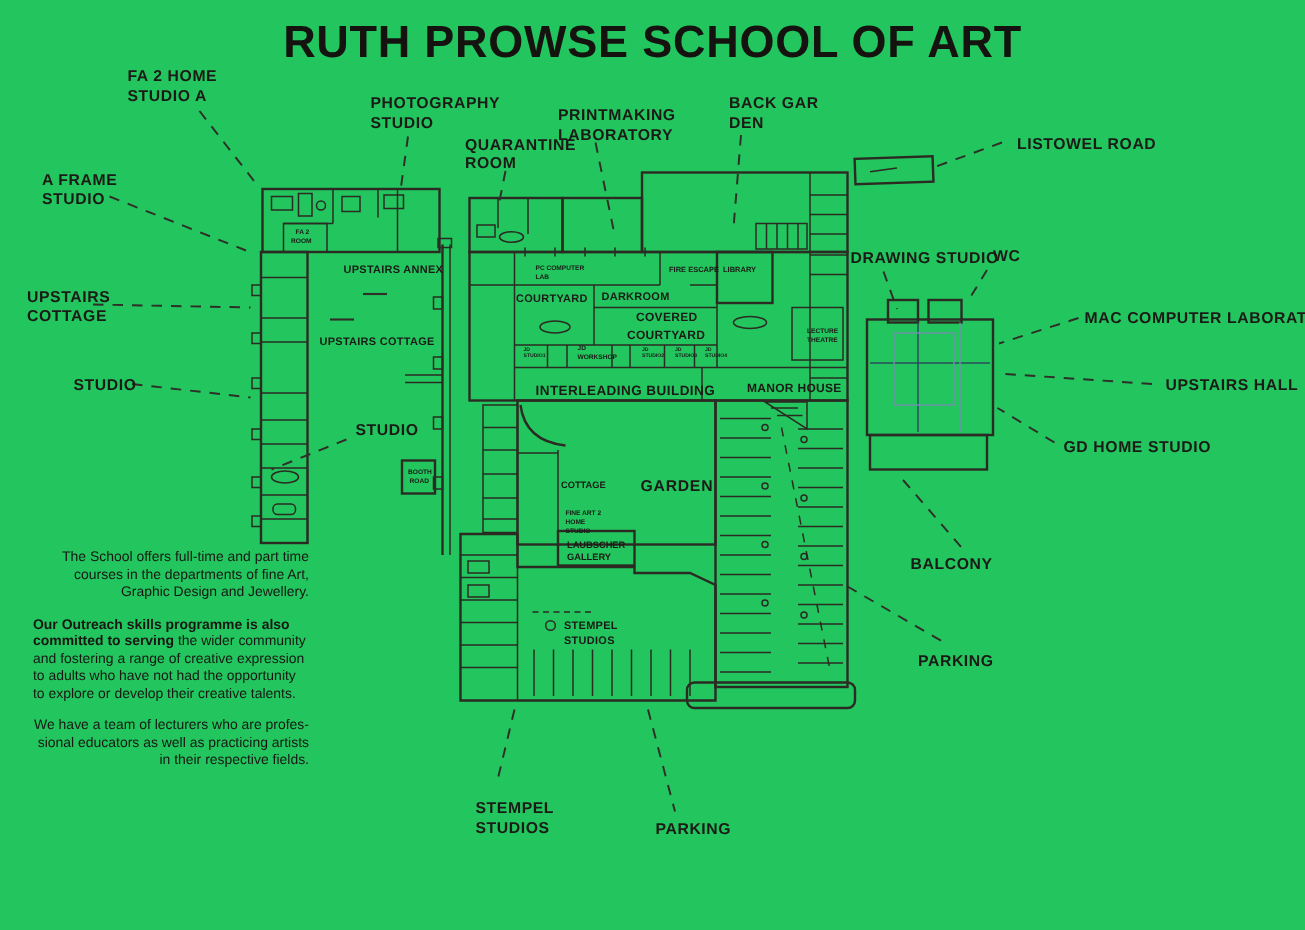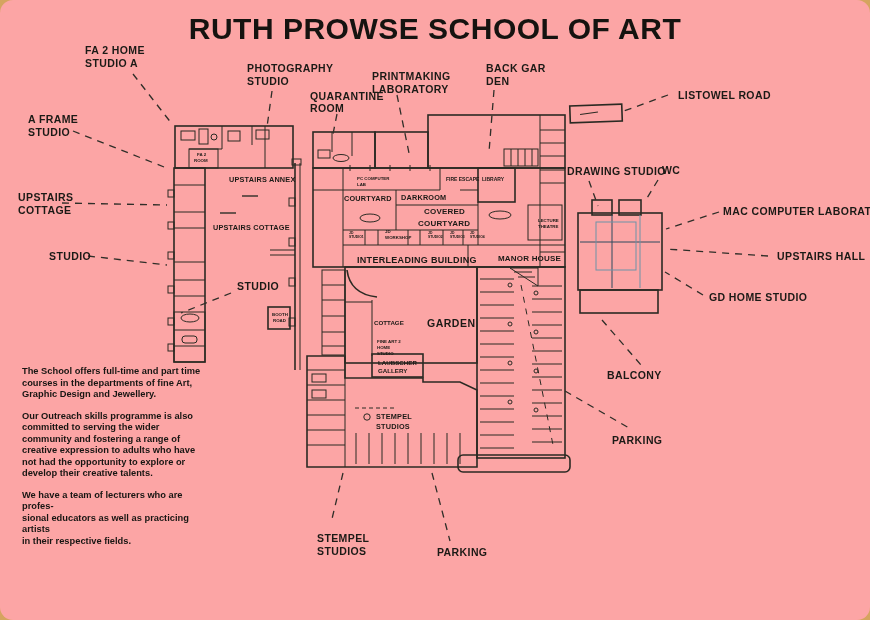--- a/index.html
+++ b/index.html
@@ -1,17 +1,17 @@
 <!DOCTYPE html>
 <html><head>
 <meta charset="utf-8">
 <style>
   html,body{margin:0;padding:0;}
   body{width:870px;height:620px;overflow:hidden;background:#d5a45f;font-family:"Liberation Sans",sans-serif;}
-  .stage{position:relative;width:870px;height:620px;background:#fca5a5;border-radius:13px;}
+  .stage{position:relative;width:870px;height:620px;background:#22c55e;}
   .title{position:absolute;top:12px;left:0;width:870px;text-align:center;margin:0;
          font-size:30px;font-weight:700;letter-spacing:.5px;color:#151310;}
   svg{position:absolute;left:0;top:0;}
   
   .w{stroke:#2b2a23;fill:none;}
   .w16{stroke:#2b2a23;stroke-width:1.6;fill:none;}
   .leader{stroke:#2f2e28;stroke-width:1.3;stroke-dasharray:7 6;fill:none;}
   .tick{stroke:#2f2e28;stroke-width:1.4;}
   
   text{fill:#1b1a16;font-family:"Liberation Sans",sans-serif;font-weight:700;}
@@ -21,21 +21,21 @@
   .m7{font-size:7.3px;letter-spacing:.2px;}
   .m6{font-size:6.2px;}
   .m5{font-size:5px;}
   .m4{font-size:4.4px;}
   .m3{font-size:3.4px;}
   
   .profile{position:absolute;left:22px;top:366px;width:184px;color:#181613;}
   .profile h2{margin:0 0 6px 0;font-size:17.5px;letter-spacing:.2px;color:#12100d;}
   .profile p{margin:0 0 10px 0;font-size:9.3px;line-height:1.24;white-space:pre-line;}
   .b{font-weight:700;}
-  .r{font-weight:700;}
+  .r{font-weight:400;text-align:right;}
 </style>
 </head>
 <body>
 
 <div class="stage">
   <h1 class="title">RUTH PROWSE SCHOOL OF ART</h1>
 
   <svg width="870" height="620" viewBox="0 0 870 620">
 
     <g>

